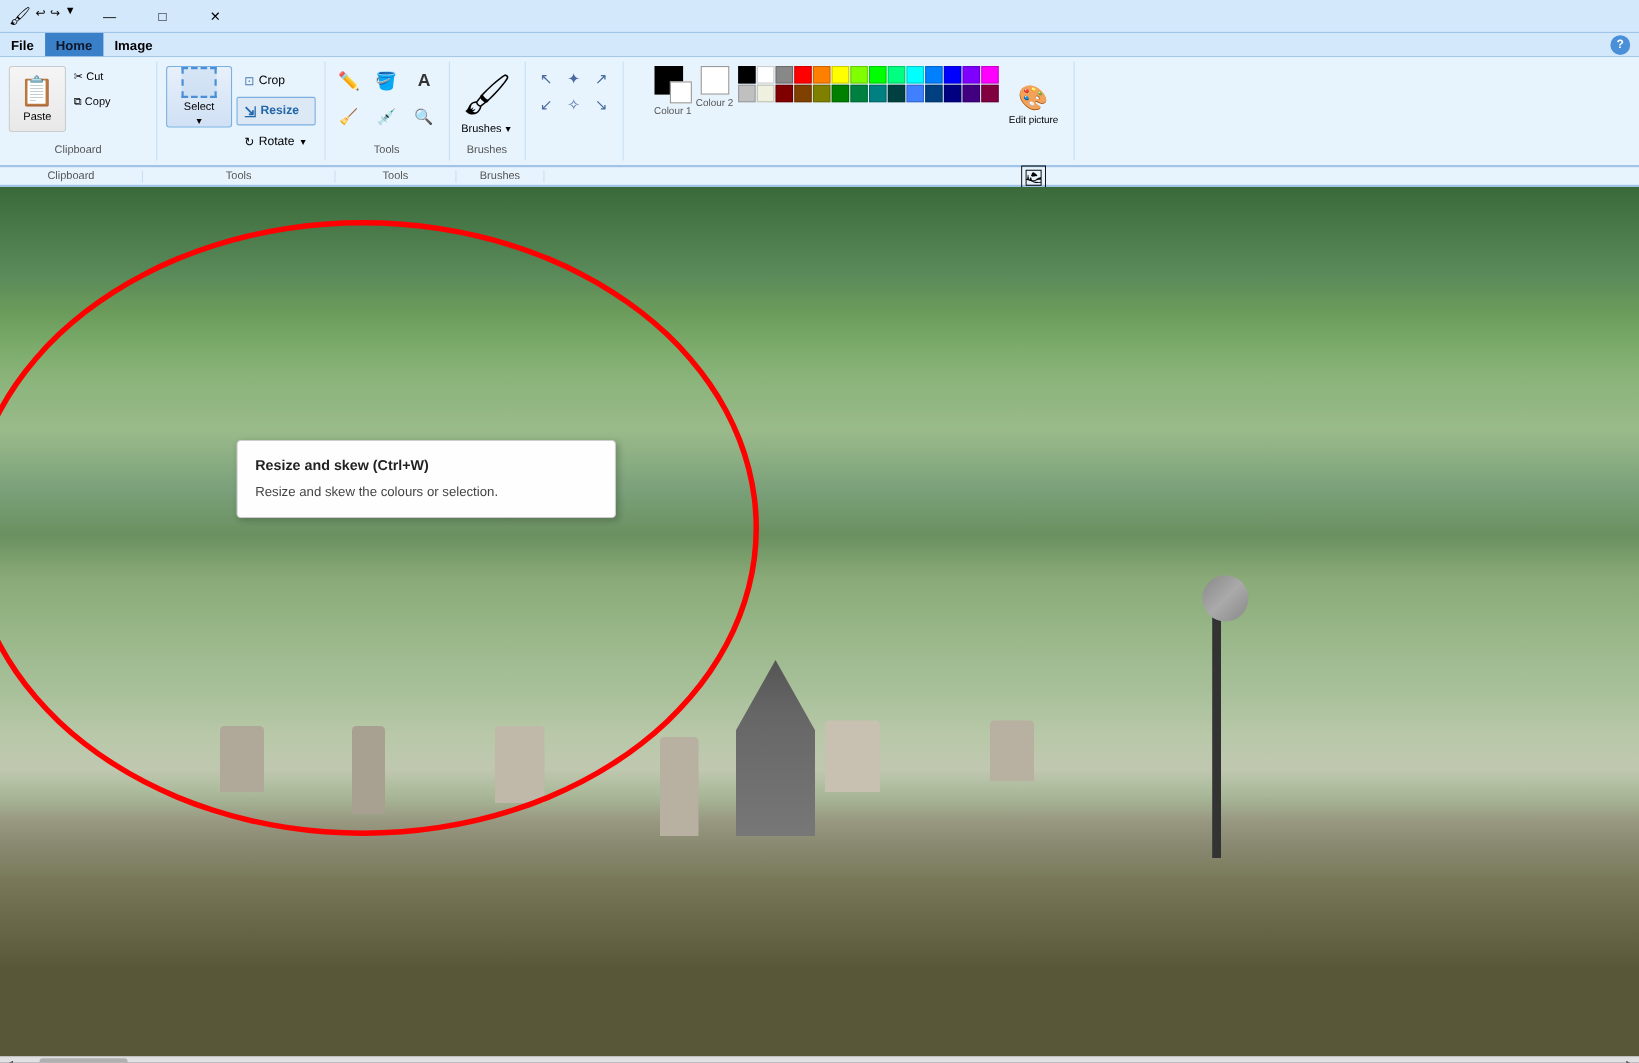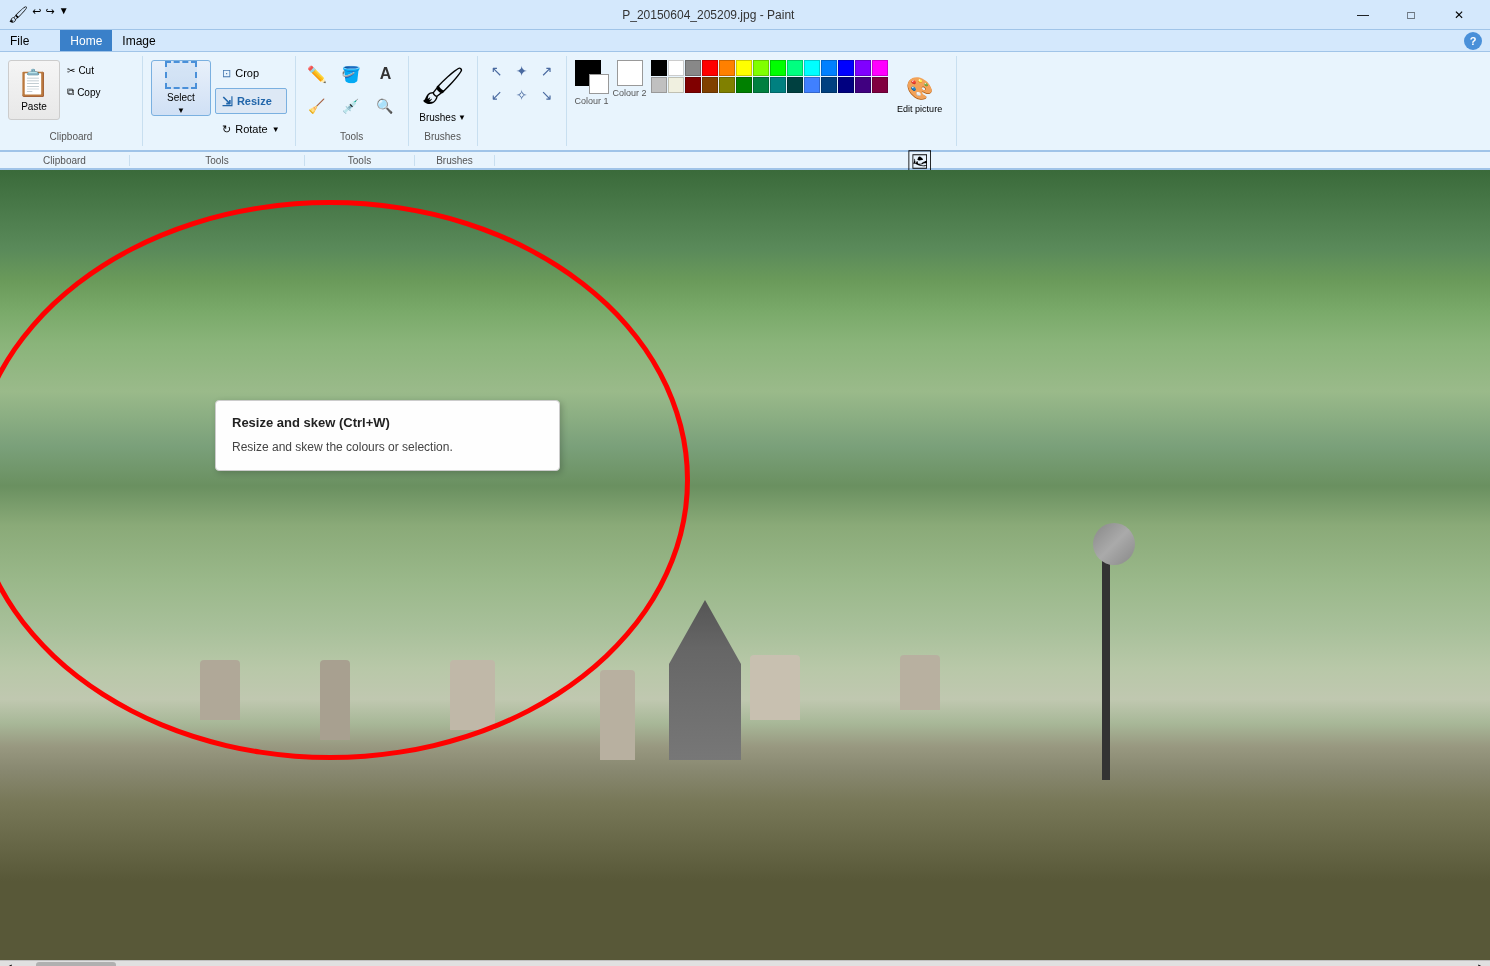--- a/index.html
+++ b/index.html
@@ -27,22 +27,23 @@
       align-items: center;
       border-bottom: 1px solid #a0c4e8;
     }
     .menubar-item {
       padding: 2px 10px;
       font-size: 12px;
       cursor: pointer;
       height: 100%;
       display: flex;
       align-items: center;
-    }
-    .menubar-item:hover, .menubar-item.active { background: #4a90d9; color: #ffffff; margin-left: 21px; }
+      font-weight: bold;
+    }
+    .menubar-item:hover, .menubar-item.active { background: #4a90d9; color: #0f172a; }
     .menubar-item.active { background: #3a80c9; }
 
     
     .ribbon {
       height: 100px;
       background: #e8f4fd;
       border-bottom: 2px solid #a0c4e8;
       display: flex;
       align-items: stretch;
       padding: 4px 0;
@@ -370,21 +371,20 @@
 </head>
 <body>
 
 <div class="titlebar">
   <div class="titlebar-icons">
     <span>🖌</span>
     <span style="font-size:11px;cursor:pointer;">↩</span>
     <span style="font-size:11px;cursor:pointer;">↪</span>
     <span style="font-size:10px;cursor:pointer;">▼</span>
   </div>
-  <div class="titlebar-title">P_20150604_205209.jpg - Paint</div>
   <div class="titlebar-controls">
     <div class="titlebar-btn">—</div>
     <div class="titlebar-btn">□</div>
     <div class="titlebar-btn close">✕</div>
   </div>
 </div>
 
 <div class="menubar">
   <div class="menubar-item">File</div>
   <div class="menubar-item active">Home</div>
@@ -473,21 +473,21 @@
       </div>
       <div class="shapes-row">
         <div class="shape-btn" style="color:#4a6aa0;">↙</div>
         <div class="shape-btn" style="color:#4a6aa0;">✧</div>
         <div class="shape-btn" style="color:#4a6aa0;">↘</div>
       </div>
     </div>
 
     <div class="colors-section">
 
-      <div style="display:flex;flex-direction:column;align-items:center;gap:2px;">
+      <div style="display:flex;flex-direction:column;align-items:center;gap:2px;margin-left:20px;">
         <div class="color-swatch-main">
           <div class="color-swatch-bg"></div>
           <div class="color-swatch-fg"></div>
         </div>
         <div style="font-size:9px;color:#555;">Colour 1</div>
       </div>
 
       <div style="display:flex;flex-direction:column;align-items:center;gap:2px;">
         <div style="width:26px;height:26px;background:white;border:1px solid #999;cursor:pointer;"></div>
         <div style="font-size:9px;color:#555;">Colour 2</div>

